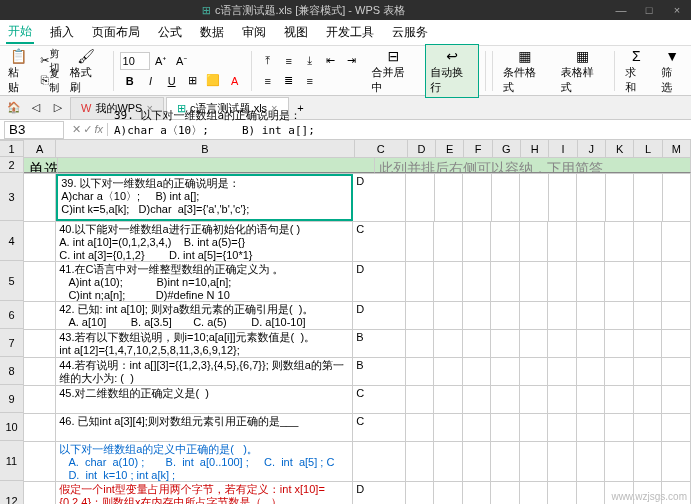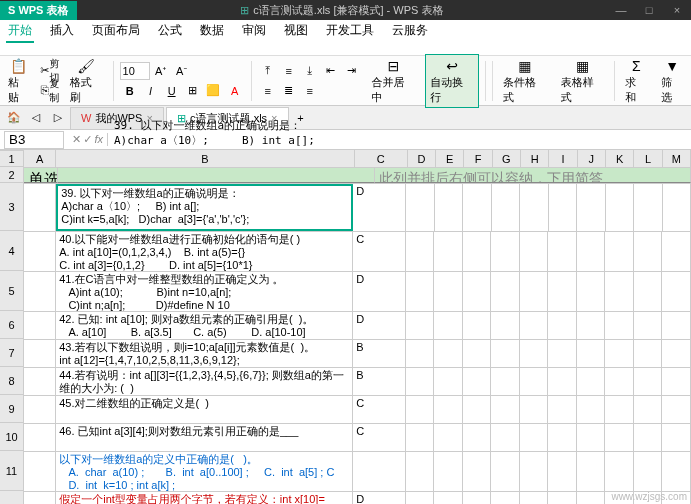--- a/index.html
+++ b/index.html
@@ -3,21 +3,21 @@
 <meta charset="utf-8">
 <style>
 * { margin: 0; padding: 0; box-sizing: border-box; font-family: "Microsoft YaHei", sans-serif; }
 body { font-size: 11px; background: #fff; width: 691px; height: 504px; overflow: hidden; }
 .titlebar { height: 20px; background: #2e2e2e; color: #fff; display: flex; align-items: center; }
 .titlebar .app { background: #0a8; padding: 2px 8px; font-size: 11px; font-weight: bold; }
 .titlebar .title { flex: 1; text-align: center; font-size: 11px; color: #ccc; }
 .titlebar .title .doc-icon { color: #4a9; margin-right: 4px; }
 .wincontrols { display: flex; }
 .wincontrols span { width: 28px; text-align: center; color: #aaa; cursor: pointer; }
-.menubar { height: 36px; background: #fff; border-bottom: 1px solid #ddd; display: flex; align-items: flex-start; padding: 0 6px; gap: 14px; font-size: 12px; }
+.menubar { height: 26px; background: #fff; border-bottom: 1px solid #ddd; display: flex; align-items: center; padding: 0 6px; gap: 14px; font-size: 12px; }
 .menubar .tab { padding: 2px 2px; cursor: pointer; }
 .menubar .tab.active { color: #0a8; border-bottom: 2px solid #0a8; }
 .ribbon { height: 50px; background: #fcfcfc; border-bottom: 1px solid #ccc; display: flex; align-items: center; padding: 2px 4px; gap: 6px; font-size: 11px; }
 .rgroup { display: flex; flex-direction: column; align-items: center; gap: 2px; }
 .rbtn { display: flex; flex-direction: column; align-items: center; padding: 2px 4px; cursor: pointer; }
 .rbtn .ic { width: 18px; height: 18px; display: flex; align-items: center; justify-content: center; font-size: 14px; }
 .rbtn .lbl { font-size: 11px; }
 .sep { width: 1px; height: 40px; background: #ddd; }
 .fontbox { display: flex; flex-direction: column; gap: 2px; }
 .fontrow { display: flex; gap: 1px; }
@@ -52,21 +52,20 @@
 .smallgray { color: #888; font-size: 14px; }
 .corner { width: 24px; height: 18px; background: #e8e8e8; border-right: 1px solid #ccc; border-bottom: 1px solid #ccc; }
 .watermark { position: absolute; bottom: 2px; right: 4px; font-size: 10px; color: #bbb; }
 .headerrow2 { display: flex; background: #c8e8c8; font-size: 10px; }
 .headerrow2 .hc { border-right: 1px solid #aaa; padding: 1px 2px; }
 </style>
 </head>
 <body>
 
 <div class="titlebar">
-  <span class="app">S WPS 表格</span>
   <span class="title"><span class="doc-icon">⊞</span><span>c语言测试题.xls [兼容模式] - WPS 表格</span></span>
   <div class="wincontrols">
     <span>—</span>
     <span>□</span>
     <span>×</span>
   </div>
 </div>
 
 <div class="menubar">
     <span class="tab active">开始</span>

